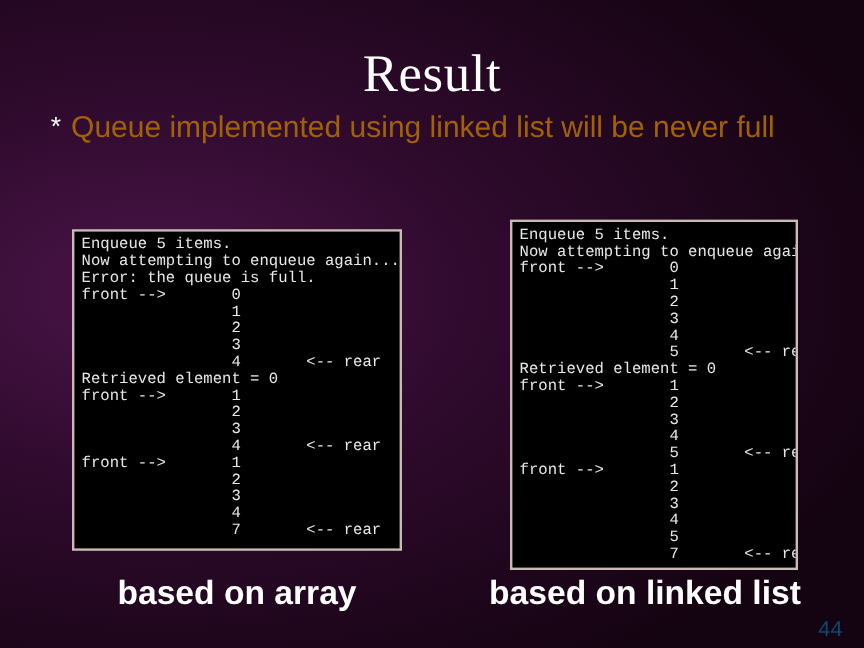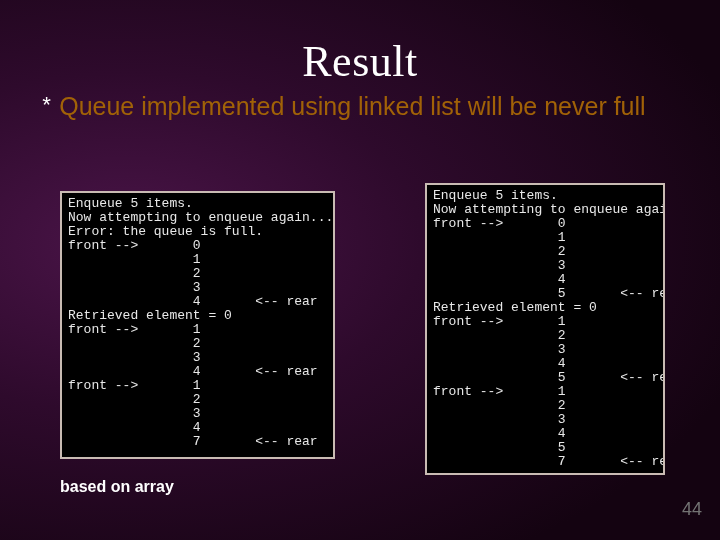--- a/index.html
+++ b/index.html
@@ -72,40 +72,41 @@
     height: 268px;
   }
   .console-right {
     top: 170px;
     left: 425px;
     width: 240px;
     height: 292px;
   }
   .caption {
     position: absolute;
-    font-size: 16px;
+    font-size: 28px;
     font-weight: 700;
     color: #fff;
+    text-align: center;
   }
   .caption-left {
     top: 478px;
     left: 60px;
     width: 275px;
   }
   .caption-right {
     top: 478px;
     left: 400px;
     width: 275px;
   }
   .page-number {
     position: absolute;
-    bottom: 20px;
+    bottom: 5px;
     right: 18px;
     font-size: 18px;
-    color: #737373;
+    color: #0c4a6e;
   }
 </style>
 </head>
 <body>
 
 <div class="slide">
 
   <div class="title">Result</div>
 
   <div class="body">
@@ -146,16 +147,17 @@
                 4
                 5       &lt;-- rear
 front --&gt;       1
                 2
                 3
                 4
                 5
                 7       &lt;-- rear</pre>
 
   <div class="caption caption-left">based on array</div>
+  <div class="caption caption-right">based on linked list</div>
 
   <div class="page-number">44</div>
 
 </div>
 
 </body></html>

